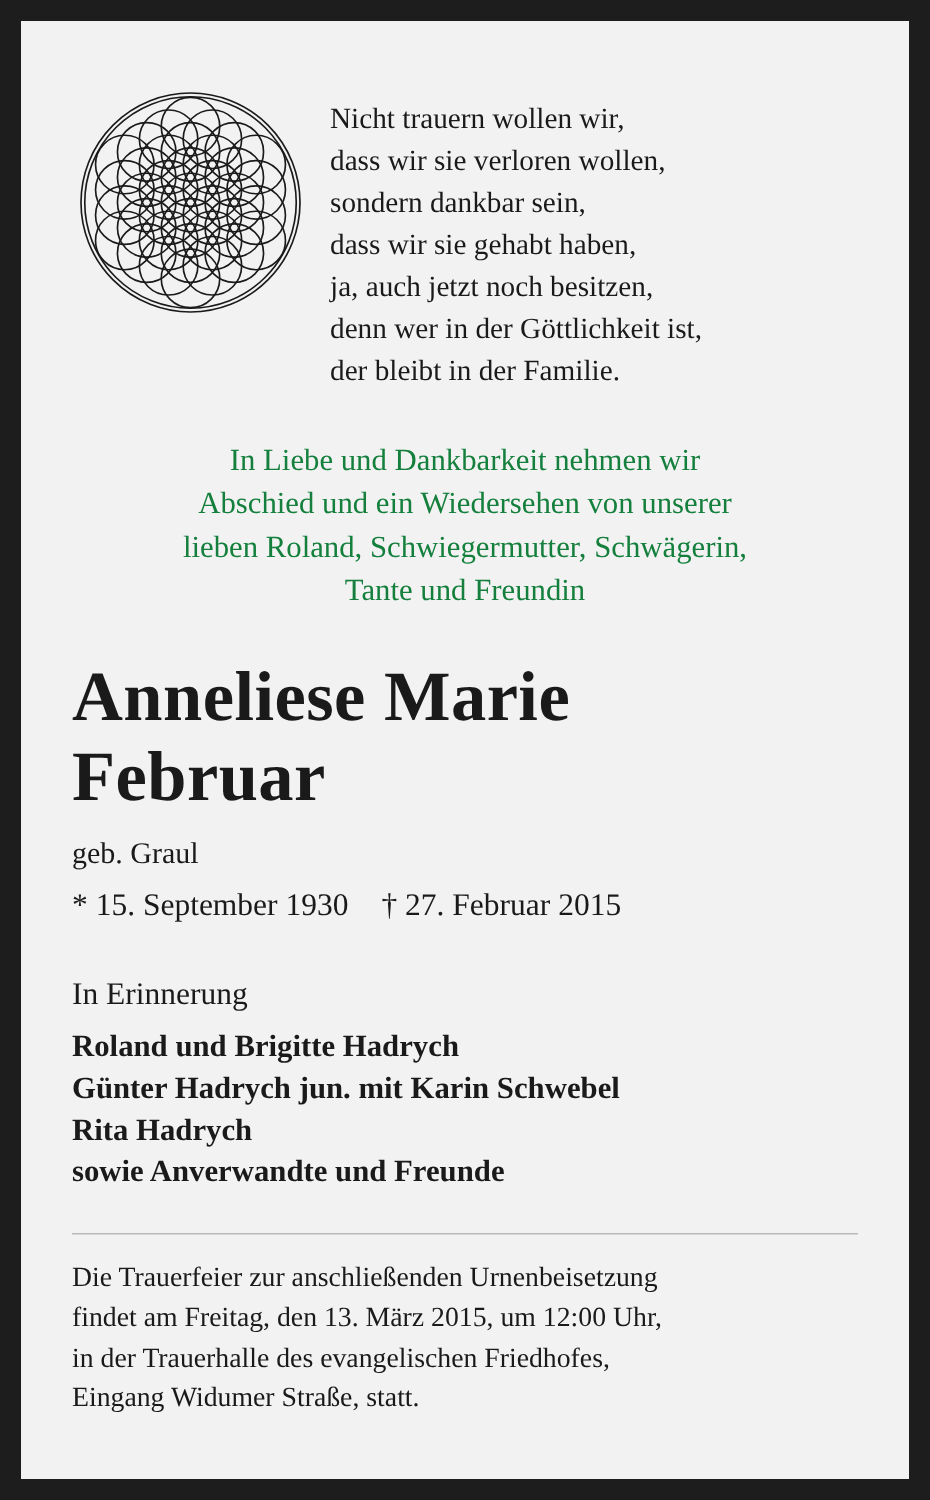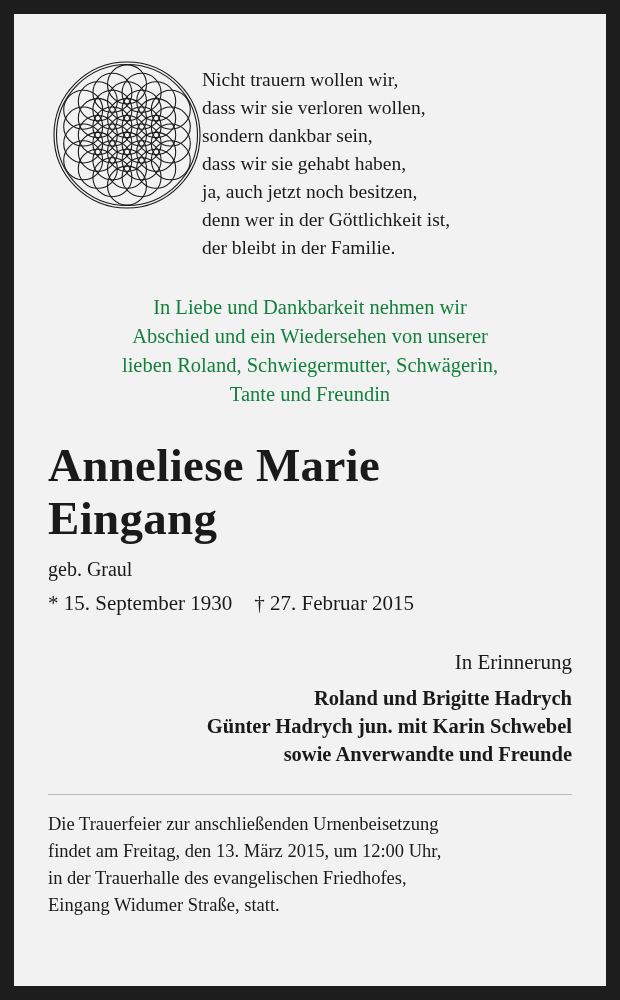--- a/index.html
+++ b/index.html
@@ -27,20 +27,21 @@
     background: #f2f2f2;
     position: relative;
     padding: 30px 34px 18px 34px;
     overflow: hidden;
   }
 
   
   .top-row {
     display: flex;
     align-items: flex-start;
+    gap: 18px;
   }
   .emblem {
     flex: 0 0 auto;
     width: 150px;
     height: 150px;
     margin-top: 16px;
     margin-left: 4px;
   }
   .emblem svg {
     display: block;
@@ -87,21 +88,21 @@
     white-space: nowrap;
   }
   .dates .gap {
     display: inline-block;
     width: 22px;
   }
 
   
   .remembrance {
     margin-top: 34px;
-    text-align: right;
+    text-align: left;
   }
   .remembrance-title {
     font-size: 21px;
     margin-bottom: 10px;
   }
   .mourners {
     font-size: 20.5px;
     font-weight: bold;
     line-height: 1.35;
   }
@@ -192,32 +193,33 @@
 
     <div class="intro">
       <div>In Liebe und Dankbarkeit nehmen wir</div>
       <div>Abschied und ein Wiedersehen von unserer</div>
       <div>lieben Roland, Schwiegermutter, Schwägerin,</div>
       <div>Tante und Freundin</div>
     </div>
 
     <div class="name-block">
       <div class="name">Anneliese Marie</div>
-      <div class="name">Eingang</div>
+      <div class="name">Februar</div>
       <div class="maiden">geb. Graul</div>
       <div class="dates">
         <span>* 15. September 1930</span><span class="gap"></span><span>† 27. Februar 2015</span>
       </div>
     </div>
 
     <div class="remembrance">
       <div class="remembrance-title">In Erinnerung</div>
       <div class="mourners">
         <div>Roland und Brigitte Hadrych</div>
         <div>Günter Hadrych jun. mit Karin Schwebel</div>
+        <div>Rita Hadrych</div>
         <div>sowie Anverwandte und Freunde</div>
       </div>
     </div>
 
     <div class="divider"></div>
 
     <div class="footer">
       <div>Die Trauerfeier zur anschließenden Urnenbeisetzung</div>
       <div>findet am Freitag, den 13. März 2015, um 12:00 Uhr,</div>
       <div>in der Trauerhalle des evangelischen Friedhofes,</div>

